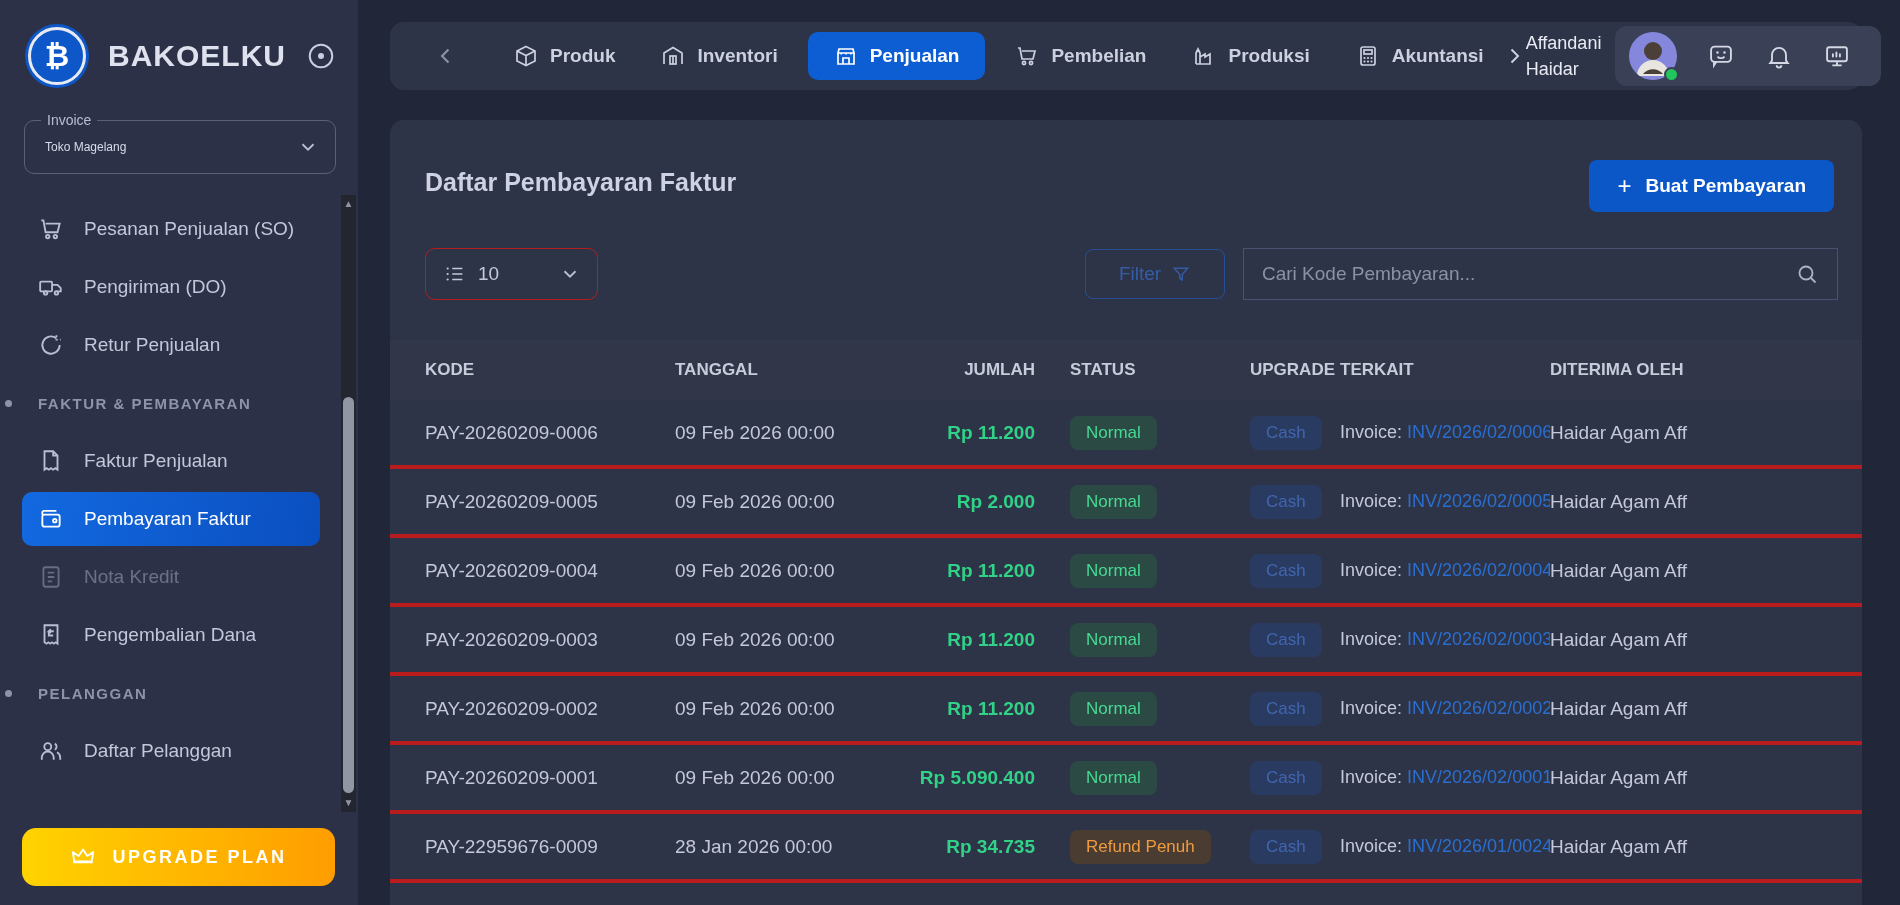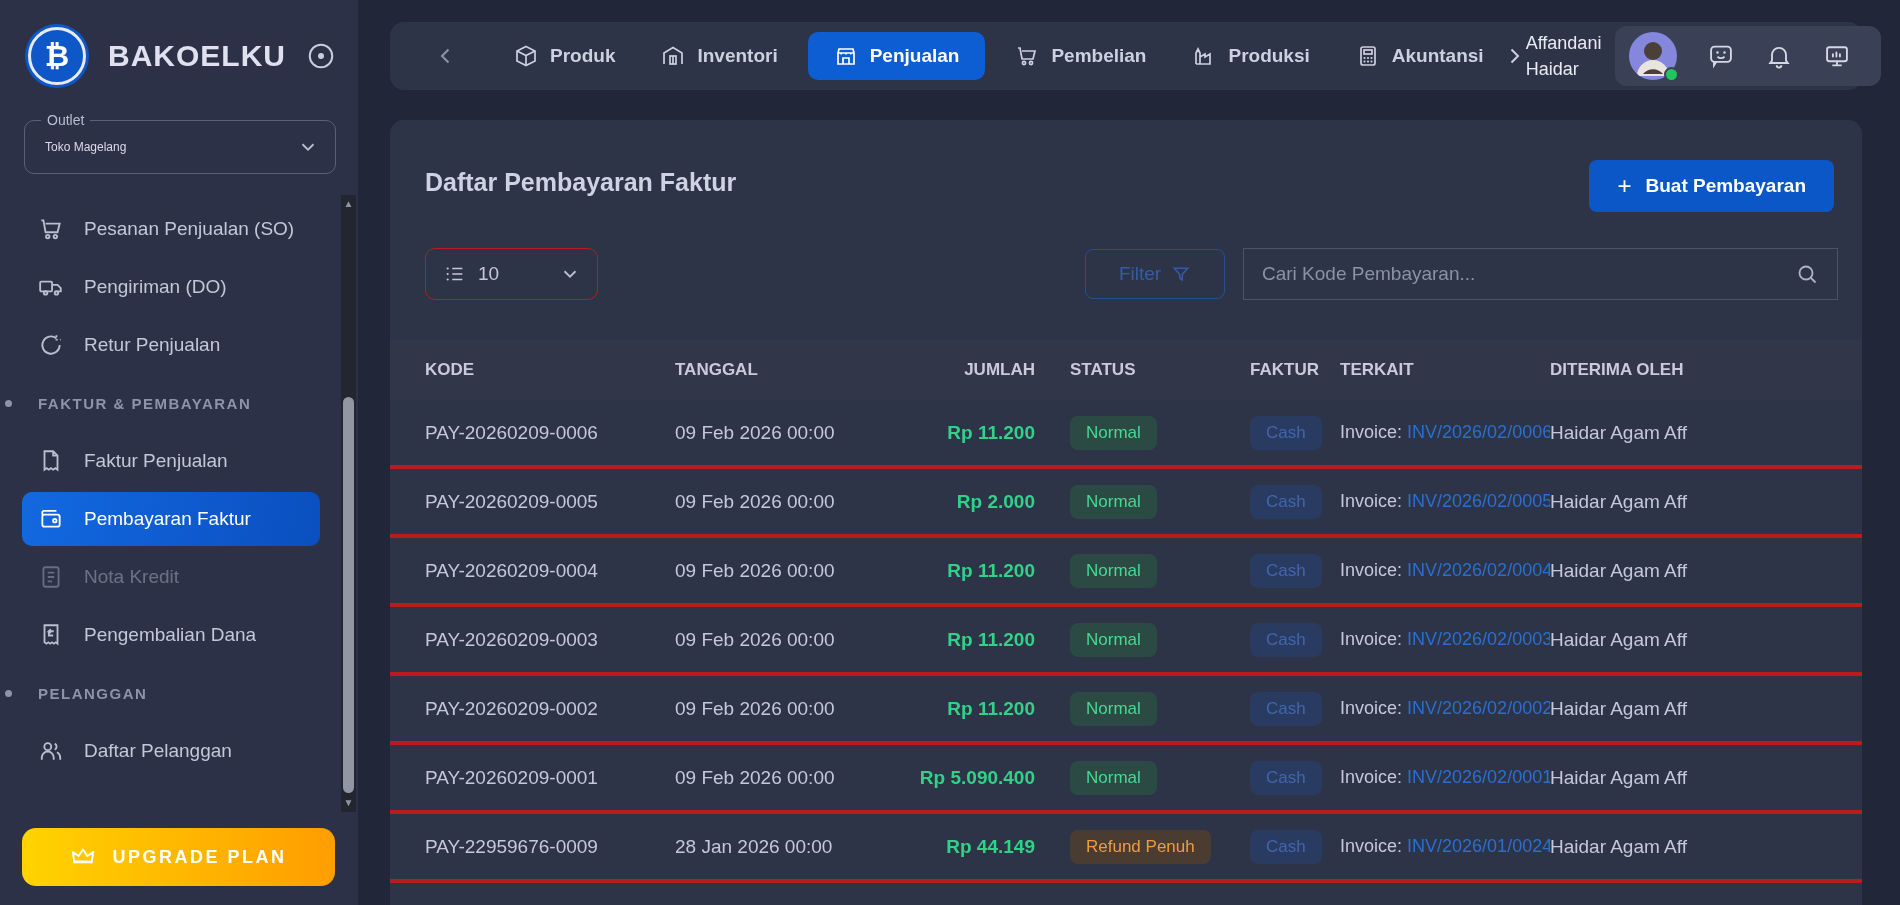--- a/index.html
+++ b/index.html
@@ -175,21 +175,21 @@
     <div class="logo-text">BAKOELKU</div>
     <span class="collapse-btn">
       <svg width="30" height="30" viewBox="0 0 24 24" fill="none" stroke="currentColor" stroke-width="1.6">
           <circle cx="12" cy="12" r="9"></circle>
           <circle cx="12" cy="12" r="1.6" fill="currentColor"></circle>
         </svg>
     </span>
   </div>
 
   <div class="outlet-box">
-    <span class="outlet-label">Outlet</span>
+    <span class="outlet-label">Invoice</span>
     <span class="outlet-value">Toko Magelang</span>
     <span class="outlet-chevron">
       <svg width="22" height="22" viewBox="0 0 24 24" fill="none" stroke="currentColor" stroke-width="2">
           <path d="M6 9l6 6 6-6"></path>
         </svg>
     </span>
   </div>
 
   <nav class="menu">
     <div class="menu-item">
@@ -437,21 +437,21 @@
       </div>
     </div>
   </div>
 
   <div class="table">
     <div class="tr thead">
       <div class="th">KODE</div>
       <div class="th">TANGGAL</div>
       <div class="th amount">JUMLAH</div>
       <div class="th status-cell">STATUS</div>
-      <div class="th">FAKTUR</div>
+      <div class="th">UPGRADE</div>
       <div class="th">TERKAIT</div>
       <div class="th">DITERIMA OLEH</div>
     </div>
     <div class="tbody" id="tbody">
     <div class="tr">
       <div class="td">PAY-20260209-0006</div>
       <div class="td">09 Feb 2026 00:00</div>
       <div class="td amount">Rp 11.200</div>
       <div class="td status-cell"><span class="badge normal">Normal</span></div>
       <div class="td"><span class="cash-chip">Cash</span></div>
@@ -523,21 +523,21 @@
       <div class="td terkait">
         <span>Invoice:</span>
         <a href="#">INV/2026/02/0001</a>
       </div>
       <div class="td receiver">Haidar Agam Aff</div>
     </div>
 
     <div class="tr">
       <div class="td">PAY-22959676-0009</div>
       <div class="td">28 Jan 2026 00:00</div>
-      <div class="td amount">Rp 44.149</div>
+      <div class="td amount">Rp 34.735</div>
       <div class="td status-cell"><span class="badge refund">Refund Penuh</span></div>
       <div class="td"><span class="cash-chip">Cash</span></div>
       <div class="td terkait">
         <span>Invoice:</span>
         <a href="#">INV/2026/01/0024</a>
       </div>
       <div class="td receiver">Haidar Agam Aff</div>
     </div>
   </div>
   </div>

